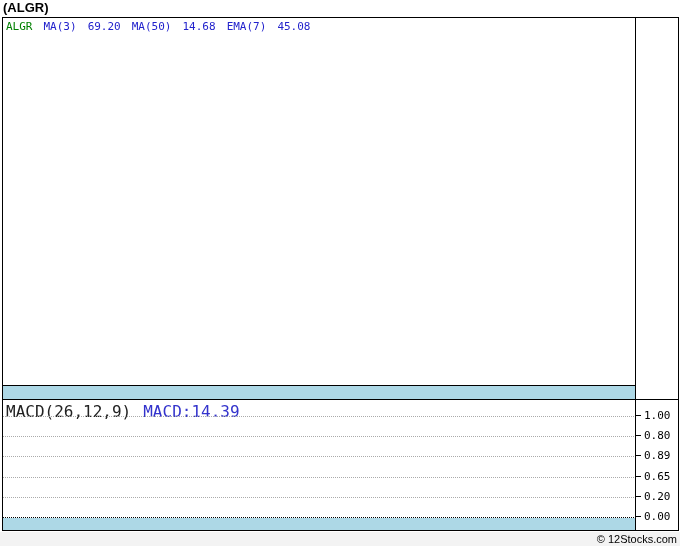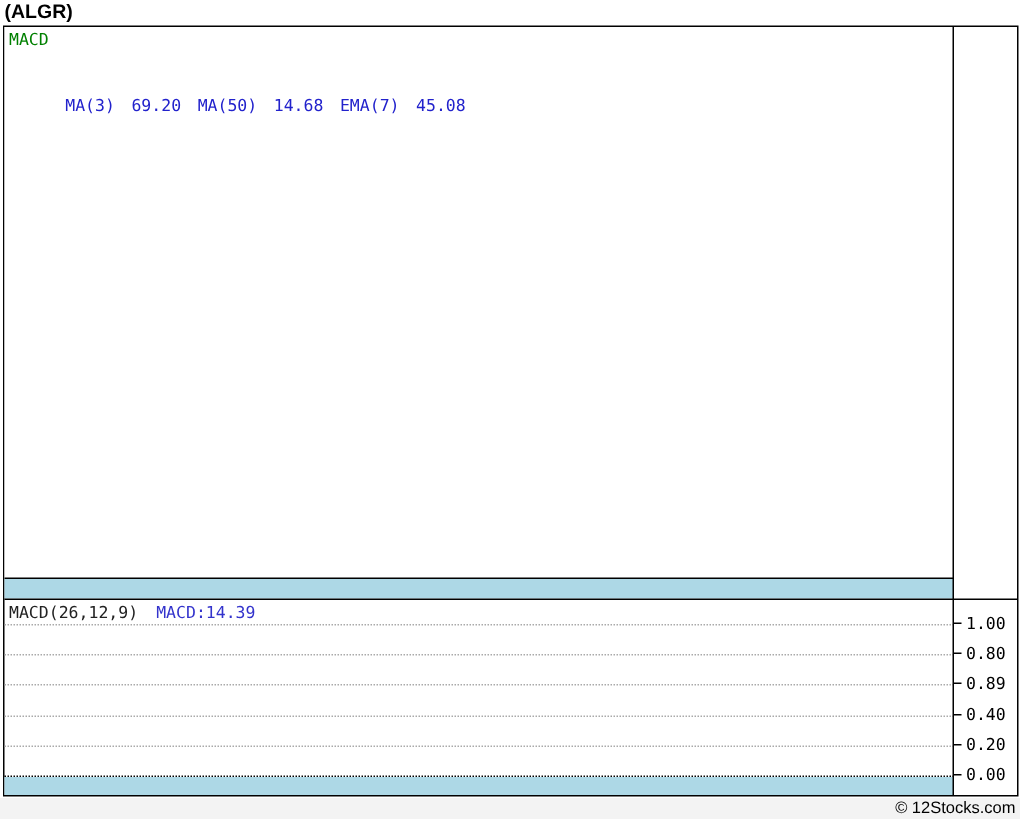--- a/index.html
+++ b/index.html
@@ -20,29 +20,29 @@
   
   .price-plot{
     position:absolute;left:0;top:0;width:633px;height:367px;
     border-bottom:1px solid #000;background:#fff;
   }
   .legend{
     position:absolute;left:3px;top:2px;
     display:flex;gap:11px;font-size:11px;white-space:pre;
   }
   .sym{color:#008000;}
-  .ind{color:#2222cc;margin-top:44px;}
+  .ind{color:#2222cc;}
   
   .band{background:#add8e6;position:absolute;left:0;width:633px;}
   .band1{top:368px;height:13px;}
   
   .macd-top{position:absolute;left:0;top:381px;width:675px;height:0;border-top:1px solid #000;}
   .macd-legend{
     position:absolute;left:3px;top:384px;
-    display:flex;gap:12px;font-size:11px;white-space:pre;
+    display:flex;gap:12px;font-size:16px;white-space:pre;
   }
   .macd-label{color:#222222;}
   .macd-value{color:#3333cc;}
   .grid{position:absolute;left:0;width:633px;height:0;border-top:1px dotted #aaaaaa;}
   .zero{border-top:1px dotted #000000;}
   .band2{top:500px;height:12px;}
   
   .vsep{position:absolute;left:632px;top:0;height:512px;width:0;border-left:1px solid #000;}
   .tick{
     position:absolute;left:641px;width:33px;height:12px;
@@ -64,21 +64,21 @@
 <body>
 
 <div>
 
   <div class="title">(ALGR)</div>
 
   <div class="chart-box">
 
     <div class="price-plot">
       <div class="legend">
-        <span class="sym">MACD</span>
+        <span class="sym">ALGR</span>
         <span class="ind">MA(3)</span>
         <span class="ind">69.20</span>
         <span class="ind">MA(50)</span>
         <span class="ind">14.68</span>
         <span class="ind">EMA(7)</span>
         <span class="ind">45.08</span>
       </div>
     </div>
 
     <div class="band band1"></div>
@@ -95,21 +95,21 @@
     <div class="grid" style="top:459px"></div>
     <div class="grid" style="top:479px"></div>
     <div class="grid zero" style="top:499px"></div>
 
     <div class="band band2"></div>
 
     <div class="vsep"></div>
     <span class="tick" style="top:392px">1.00</span>
     <span class="tick" style="top:412px">0.80</span>
     <span class="tick" style="top:432px">0.89</span>
-    <span class="tick" style="top:453px">0.40</span>
+    <span class="tick" style="top:453px">0.65</span>
     <span class="tick" style="top:473px">0.20</span>
     <span class="tick" style="top:493px">0.00</span>
 
   </div>
 
   <div class="footer">
     <span>© 12Stocks.com</span>
   </div>
 
 </div>

